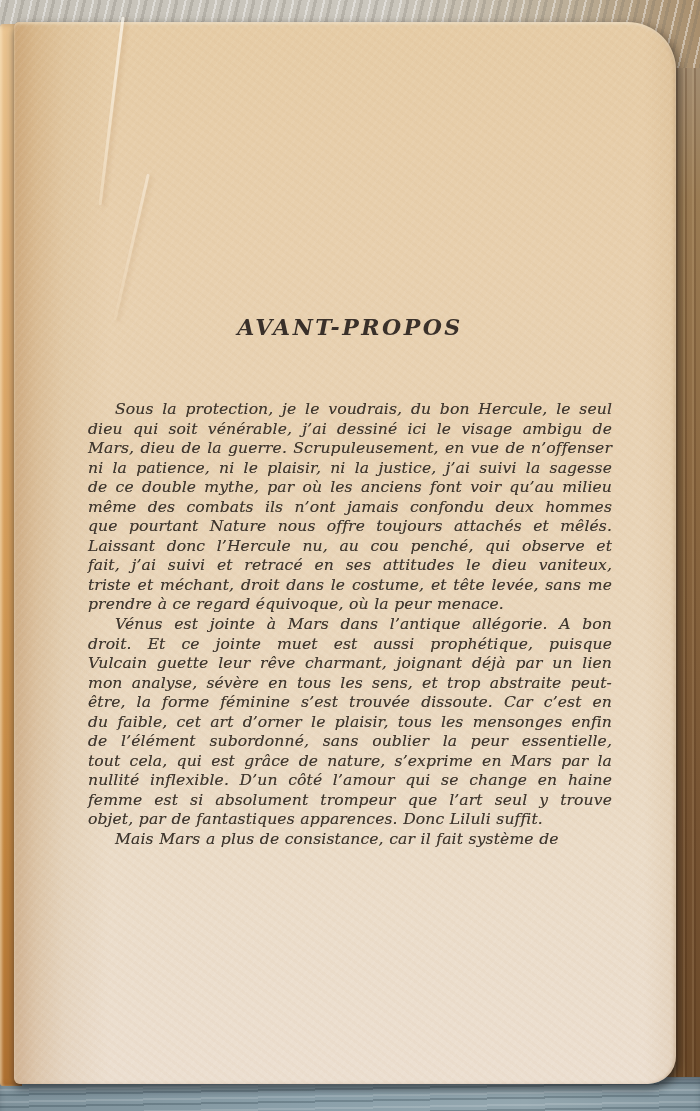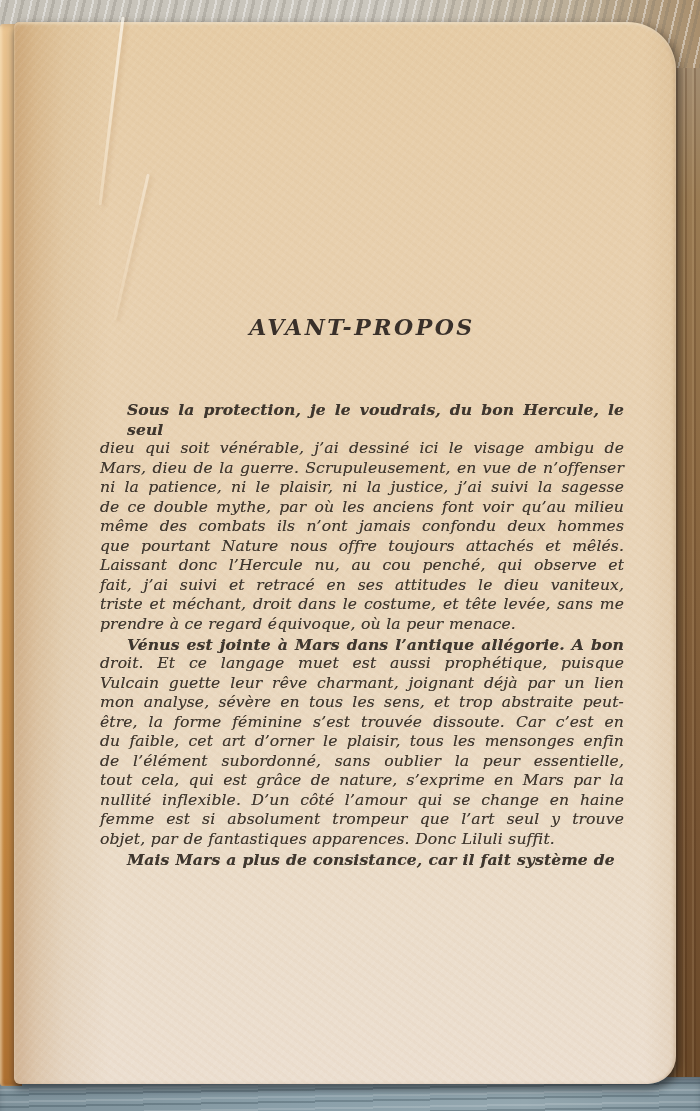--- a/index.html
+++ b/index.html
@@ -55,36 +55,36 @@
     background:linear-gradient(180deg, rgba(255,250,240,0.70), rgba(245,230,205,0.40));
     box-shadow:3px 1px 4px rgba(160,110,60,0.20);
     transform:rotate(7deg);border-radius:2px;
   }
   .crease.c2{
     left:116px;top:150px;width:3px;height:150px;
     background:linear-gradient(180deg, rgba(250,240,225,0.55), rgba(240,220,190,0.20));
     box-shadow:3px 1px 4px rgba(160,110,60,0.16);
     transform:rotate(13deg);border-radius:2px;
   }
-  .text-block{position:absolute;left:74px;top:0;width:524px;margin-left:12px;}
+  .text-block{position:absolute;left:74px;top:0;width:524px;}
   .page-title{
     margin:292px 0 0 0;text-align:center;
     font-style:italic;font-weight:600;font-size:22px;line-height:26px;
     letter-spacing:2.5px;color:#39302a;
   }
   .body-text{margin-top:60px;}
   .paragraph{margin:0;}
   .line{
     font-style:italic;font-size:15.6px;line-height:19.55px;
     color:#3e362e;letter-spacing:0.1px;word-spacing:0.5px;
     text-align:justify;text-align-last:justify;
     text-shadow:0 0 0.4px rgba(62,54,46,0.55);
   }
   .line.last{text-align-last:left;}
-  .line.first{padding-left:27px;font-weight:bold;}
+  .line.first{padding-left:27px;}
 </style>
 </head>
 <body>
 
 <div class="photo">
   <div class="wood wood-right"></div>
   <div class="wood wood-top"></div>
   <div class="wood wood-bottom"></div>
   <div class="book-cover"></div>
   <div class="page">
@@ -101,21 +101,21 @@
             <div class="line">de ce double mythe, par où les anciens font voir qu’au milieu</div>
             <div class="line">même des combats ils n’ont jamais confondu deux hommes</div>
             <div class="line">que pourtant Nature nous offre toujours attachés et mêlés.</div>
             <div class="line">Laissant donc l’Hercule nu, au cou penché, qui observe et</div>
             <div class="line">fait, j’ai suivi et retracé en ses attitudes le dieu vaniteux,</div>
             <div class="line">triste et méchant, droit dans le costume, et tête levée, sans me</div>
             <div class="line last">prendre à ce regard équivoque, où la peur menace.</div>
           </div>
           <div class="paragraph">
             <div class="line first">Vénus est jointe à Mars dans l’antique allégorie. A bon</div>
-            <div class="line">droit. Et ce langage muet est aussi prophétique, puisque</div>
+            <div class="line">droit. Et ce jointe muet est aussi prophétique, puisque</div>
             <div class="line">Vulcain guette leur rêve charmant, joignant déjà par un lien</div>
             <div class="line">mon analyse, sévère en tous les sens, et trop abstraite peut-</div>
             <div class="line">être, la forme féminine s’est trouvée dissoute. Car c’est en</div>
             <div class="line">du faible, cet art d’orner le plaisir, tous les mensonges enfin</div>
             <div class="line">de l’élément subordonné, sans oublier la peur essentielle,</div>
             <div class="line">tout cela, qui est grâce de nature, s’exprime en Mars par la</div>
             <div class="line">nullité inflexible. D’un côté l’amour qui se change en haine</div>
             <div class="line">femme est si absolument trompeur que l’art seul y trouve</div>
             <div class="line last">objet, par de fantastiques apparences. Donc Liluli suffit.</div>
           </div>

